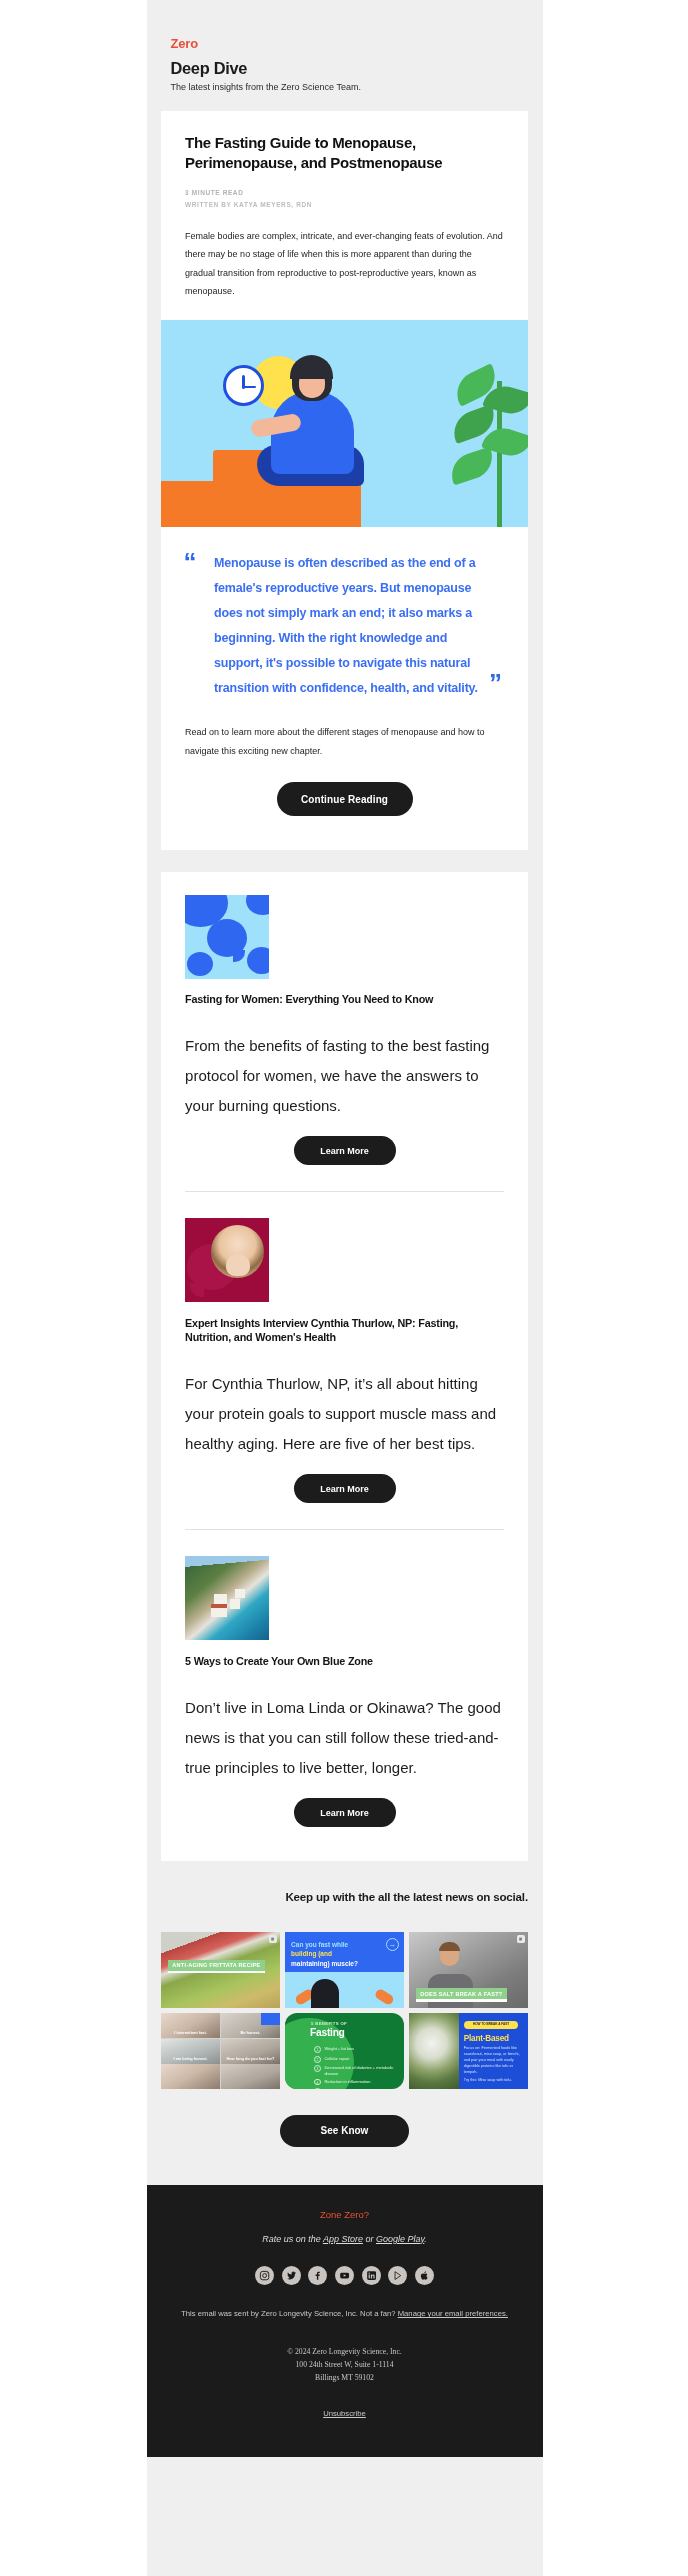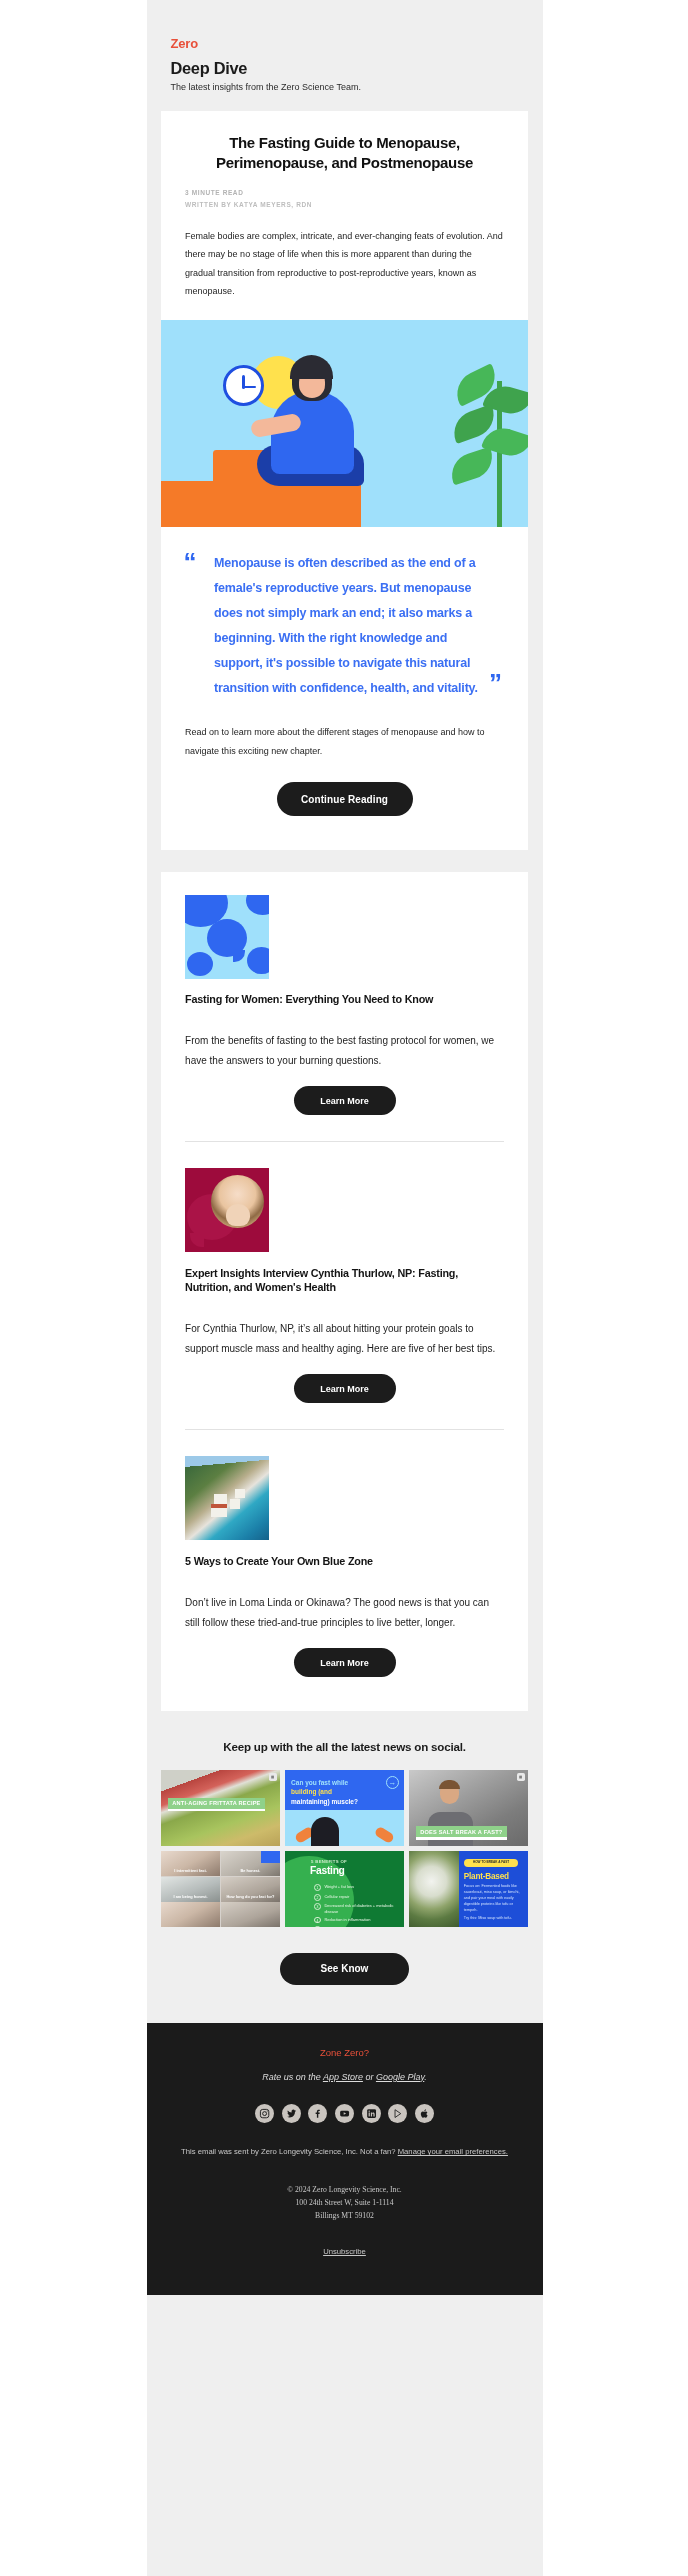--- a/index.html
+++ b/index.html
@@ -59,21 +59,20 @@
   .card-pad { padding: 22.4px 24px 0 24px; }
 
   .article-title {
     font-size: 15px;
     line-height: 1.32;
     font-weight: 700;
     color: #111111;
     letter-spacing: -0.3px;
     font-stretch: condensed;
     margin-bottom: 13.8px;
-    text-align: center;
   }
   .meta {
     font-size: 6.5px;
     letter-spacing: 0.6px;
     font-weight: 700;
     color: #b3b3b3;
     text-transform: uppercase;
     line-height: 1.9;
   }
   .meta.author { color: #bdbdbd; margin-bottom: 15.5px; }
@@ -236,35 +235,35 @@
   .t3 .h2 { left:45px; top:43px; width:10.3px; height:9.5px; }
   .t3 .h3 { left:26px; top:50px; width:15.5px; height:11.2px; }
   .t3 .h4 { left:50px; top:33px; width:9.5px; height:8.6px; }
   .t3 .roof { position:absolute; left:26px; top:48px; width:15.5px; height:3.4px; background:#c0553a; }
 
   .row-text { flex: 1; min-width: 0; }
   .row-title {
     font-size: 10.8px; line-height: 1.34; font-weight: 700; color:#141414;
     letter-spacing: -0.2px; margin-bottom: 8.6px;
   }
-  .row-body { font-size: 10px; line-height: 2.0; color:#1d1d1d;margin-top:24px; }
+  .row-body { font-size: 15px; line-height: 2.0; color:#1d1d1d;margin-top:24px; }
 
   .btn-small {
     display:block; width: 102px; margin: 15.5px auto 0 auto;
     background:#1c1c1c; color:#fff; border:none; border-radius: 16.4px;
     padding: 9.5px 0; font-size: 9px; font-weight: 700; text-align:center;
     cursor: pointer; font-family: "Liberation Sans", sans-serif;
   }
   .divider { height:0.9px; background:#e2e2e2; margin: 26px 24px; }
 
   
   .social-sec { background:#efefef; padding: 29px 14.6px 0 14.6px; }
   .social-head {
-    text-align:center; font-size: 11.6px; font-weight:700; color:#1b1b1b;
-    letter-spacing:-0.2px; margin-bottom: 17px;
+    text-align:right; font-size: 11.6px; font-weight:700; color:#1b1b1b;
+    letter-spacing:-0.2px; margin-bottom: 29px;
   }
   .sgrid { display:grid; grid-template-columns: repeat(3, 1fr); gap: 5.2px; }
   .stile { position: relative; height: 76px; overflow: hidden; background:#ddd; }
 
   .badge {
     position:absolute; right:3.4px; top:3.4px; width:7.7px; height:7.7px;
     background:#e9e9e9; border-radius:1.7px; font-size:3.4px; color:#555;
     display:flex; align-items:center; justify-content:center; line-height:1;
   }
   .capt {
@@ -305,21 +304,21 @@
   .s4 { background:#d7d2cd; display:grid; grid-template-columns:1fr 1fr; grid-template-rows:1fr 1fr 1fr; gap:0.9px; }
   .s4 .cell { position:relative; overflow:hidden; }
   .s4 .cA { background: linear-gradient(150deg,#e8d9cd 0%,#cbb7a6 50%,#8d7a6c 100%); }
   .s4 .cB { background: linear-gradient(150deg,#d9d4cc 0%,#b3ada4 60%,#7c766e 100%); }
   .s4 .cC { background: linear-gradient(160deg,#e2e6e4 0%,#b6bcbb 55%,#8a908e 100%); }
   .s4 .cD { background: linear-gradient(160deg,#d6cfc6 0%,#ada49a 60%,#7a726a 100%); }
   .s4 .mtxt { position:absolute; left:1.7px; right:1.7px; bottom:2.6px; font-size:3.9px; color:#fff; text-align:center; font-weight:700; }
   .s4 .blue { position:absolute; right:0; top:0; width:19px; height:12px; background:#2f67f0; }
 
   
-  .s5 { background:#0f7a33; }
+  .s5 { background:#0f7a33;border-radius:12px; }
   .s5 .circle { position:absolute; left:-20.7px; top:5.2px; width:90px; height:90px; border-radius:50%; background:#35b04f; }
   .s5 .kicker { position:absolute; left:26px; top:7.7px; font-size:4.3px; color:#cdeccb; font-weight:700; letter-spacing:0.3px; }
   .s5 .bigt { position:absolute; left:25px; top:13.8px; font-size:10.3px; color:#ffffff; font-weight:700; letter-spacing:-0.3px; }
   .s5 .lst { position:absolute; left:29px; top:33px; right:3.4px; }
   .s5 .li { display:flex; gap:3.4px; align-items:flex-start; margin-bottom:2.6px; }
   .s5 .num { flex:0 0 6.9px; width:6.9px; height:6.9px; border-radius:50%; border:0.6px solid #d6f0d3; color:#eaf8e8; font-size:3.4px; line-height:6px; text-align:center; }
   .s5 .lt { font-size:4px; color:#eaf8e8; line-height:1.35; }
 
   
   .s6 { background:#1d4ed8; }

